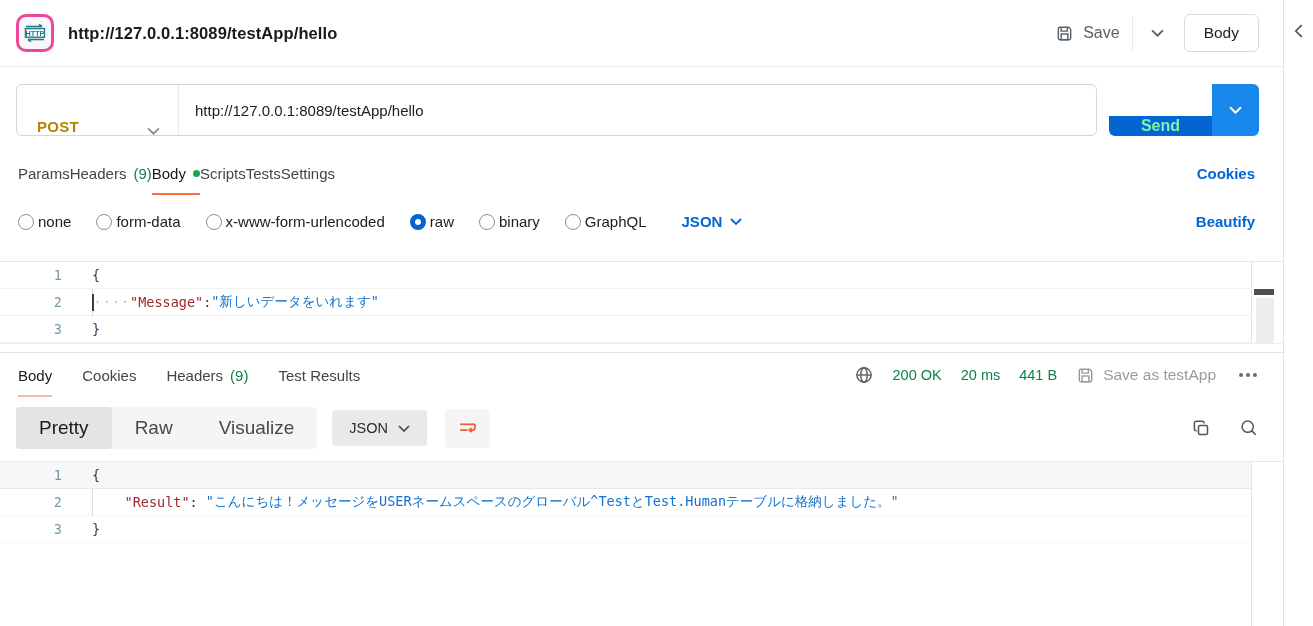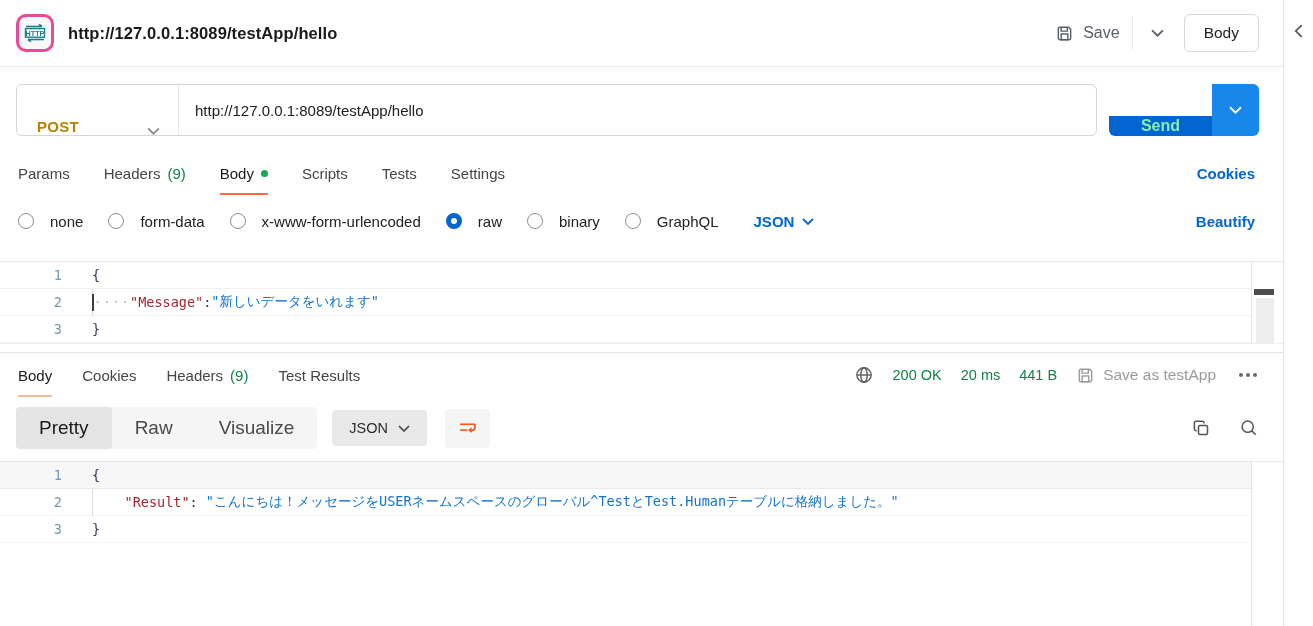--- a/index.html
+++ b/index.html
@@ -22,31 +22,31 @@
   .req-bar { display:flex; gap:12px; padding:17px 24px 15px 16px; flex:0 0 auto; }
   .url-box { flex:1; display:flex; align-items:stretch; border:1px solid #D6D6D6; border-radius:6px; height:52px; background:#fff; overflow:hidden; }
   .method-sel { width:162px; display:flex; align-items:flex-end; justify-content:space-between; padding:0 18px 0 20px; border-right:1px solid #E8E8E8; cursor:pointer; }
   .method-label { color:#B68300; font-weight:700; font-size:15px; letter-spacing:.3px; }
   .url-input { flex:1; border:none; outline:none; font-size:15px; color:#212121; padding:0 16px; font-family:"Liberation Sans",sans-serif; background:transparent; }
   .send-btn { width:150px; height:52px; display:flex; border-radius:6px; overflow:hidden; flex:0 0 auto; cursor:pointer; }
   .send-main { flex:1; background:#0265D2; color:#86efac; font-size:16px; font-weight:700; display:flex; align-items:center; justify-content:center;margin-top:32px; }
   .send-caret { width:47px; background:#1787EB; display:flex; align-items:center; justify-content:center; color:#fff; }
 
   
-  .req-tabs { display:flex; align-items:stretch; gap:34px; padding:0 28px 0 18px; height:44px; font-size:15px; color:#454545; flex:0 0 auto; }
+  .req-tabs { display:flex; align-items:stretch; padding:0 28px 0 18px; height:44px; font-size:15px; color:#454545; flex:0 0 auto; }
   .tab { display:flex; align-items:center; gap:7px; border-bottom:2px solid transparent; padding-top:2px; cursor:pointer; white-space:nowrap; }
   .tab.active { color:#1A1A1A; border-bottom-color:#FF6C37; }
   .tab .count { color:#0E8345; }
   .dot { width:7px; height:7px; border-radius:50%; background:#14A94C; display:inline-block; }
   .link { color:#0265D2; font-weight:700; font-size:15px; cursor:pointer; white-space:nowrap; }
   .push-right { margin-left:auto; display:flex; align-items:center; }
 
   
   .modes { display:flex; align-items:center; gap:25px; padding:0 28px 0 18px; height:52px; font-size:15px; flex:0 0 auto; }
-  .mode { display:flex; align-items:flex-start; gap:16px; cursor:pointer; white-space:nowrap; }
+  .mode { display:flex; align-items:flex-end; gap:4px; cursor:pointer; white-space:nowrap; }
   .radio { width:16px; height:16px; border:1px solid #8F8F8F; border-radius:50%; background:#fff; flex:0 0 auto; }
   .radio.on { border:5px solid #0265D2; }
   .lang-sel { display:flex; align-items:center; gap:8px; color:#0265D2; font-weight:700; margin-left:10px; cursor:pointer; }
 
   
   .editor { position:relative; border-top:1px solid #E8E8E8; font-family:"DejaVu Sans Mono",monospace; font-size:13.5px; flex:0 0 auto; margin-top:14px; }
   .ed-row { display:flex; align-items:center; height:27px; border-bottom:1px solid #F2F2F2; }
   .gutter { width:62px; text-align:right; color:#7399AE; flex:0 0 auto; user-select:none; }
   .code { display:flex; align-items:center; white-space:pre; padding-left:30px; height:100%; }
   .tok-brace { color:#2E3A59; }

